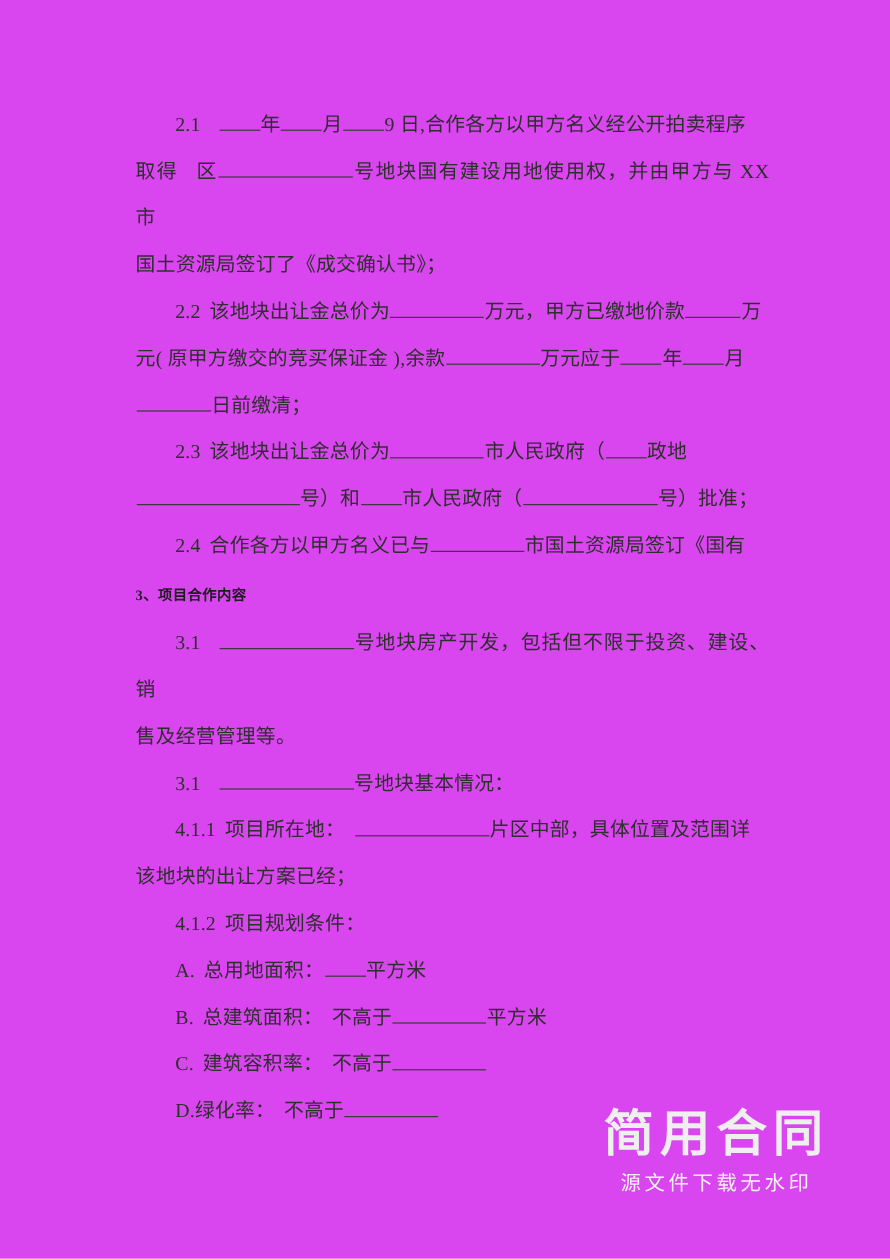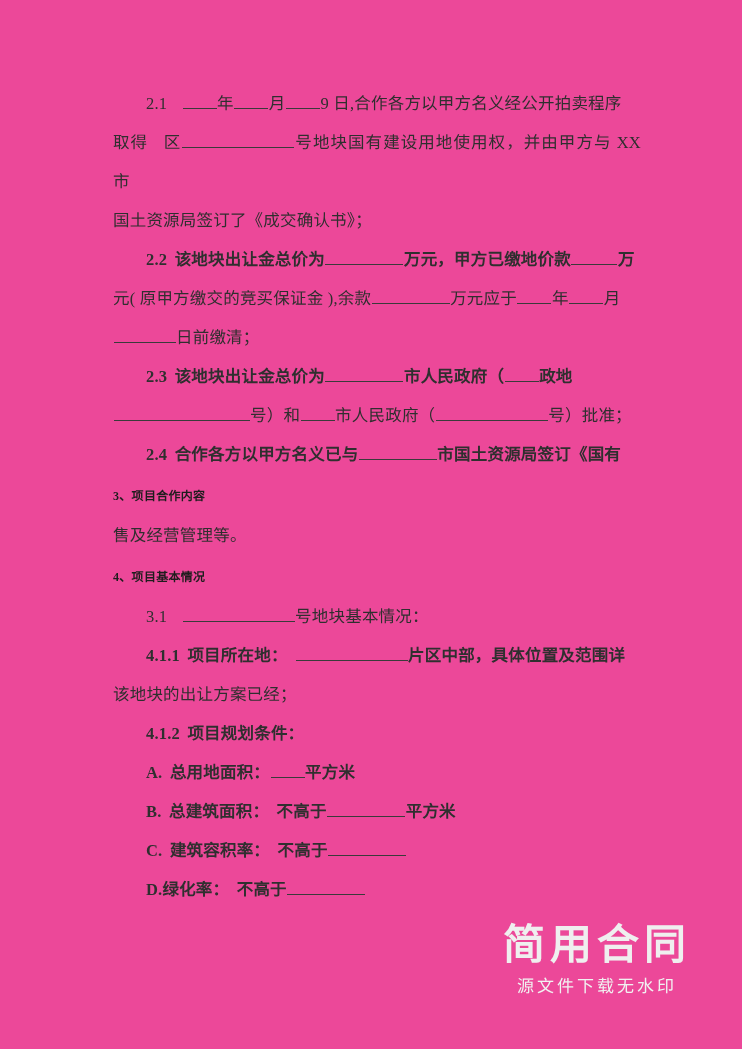--- a/index.html
+++ b/index.html
@@ -10,21 +10,21 @@
   }
   body {
     font-family: "Liberation Serif", "DejaVu Serif", serif;
     color: #2b2b2b;
   }
   #page {
     position: relative;
     width: 742px;
     height: 1049px;
     margin: 0 auto;
-    background: #ec4899;
+    background: #d946ef;
     overflow: hidden;
     box-sizing: border-box;
   }
   #content {
     position: absolute;
     left: 113px;
     top: 84px;
     width: 528px;
   }
 
@@ -48,21 +48,21 @@
   .heading {
     font-size: 12px;
     line-height: 39px;
     font-weight: bold;
     margin: 0;
     color: #1d1d1d;
     letter-spacing: 0.3px;
   }
 
   
-  .gap-sm { margin-top: 3px; font-weight: bold; }
+  .gap-sm { margin-top: 3px; }
 
   
   .blank {
     display: inline-block;
     border-bottom: 1.3px solid #3a3a3a;
     vertical-align: baseline;
     height: 0.95em;
     margin: 0 0.5px;
   }
   .b-xs  { width: 34px; }
@@ -125,24 +125,24 @@
 
     <p class="para indent gap-sm"><span>2.3</span><span class="sp"></span><span>该地块出让金总价为</span><span class="blank b-ml"></span><span>市人民政府（</span><span class="blank b-xs"></span><span>政地</span></p>
 
     <p class="para"><span class="blank b-xxl"></span><span>号）和</span><span class="blank b-xs"></span><span>市人民政府（</span><span class="blank b-xl"></span><span>号）批准；</span></p>
 
     <p class="para indent gap-sm"><span>2.4</span><span class="sp"></span><span>合作各方以甲方名义已与</span><span class="blank b-ml"></span><span>市国土资源局签订《国有</span></p>
 
 
     <p class="heading gap-sm">3、项目合作内容</p>
 
+    <p class="para indent"><span>3.1</span><span class="sp-wide"></span><span class="blank b-xl"></span><span>号地块房产开发，包括但不限于投资、建设、销</span></p>
 
     <p class="para"><span>售及经营管理等。</span></p>
 
-    <p class="heading gap-sm">4、项目基本情况</p>
 
     <p class="para indent"><span>3.1</span><span class="sp-wide"></span><span class="blank b-xl"></span><span>号地块基本情况：</span></p>
 
     <p class="para indent gap-sm"><span>4.1.1</span><span class="sp"></span><span>项目所在地：</span><span class="sp"></span><span class="blank b-xl"></span><span>片区中部，具体位置及范围详</span></p>
 
     <p class="para"><span>该地块的出让方案已经；</span></p>
 
     <p class="para indent gap-sm"><span>4.1.2</span><span class="sp"></span><span>项目规划条件：</span></p>
 
     <p class="para indent gap-sm"><span>A.</span><span class="sp"></span><span>总用地面积：</span><span class="blank b-xs"></span><span>平方米</span></p>

